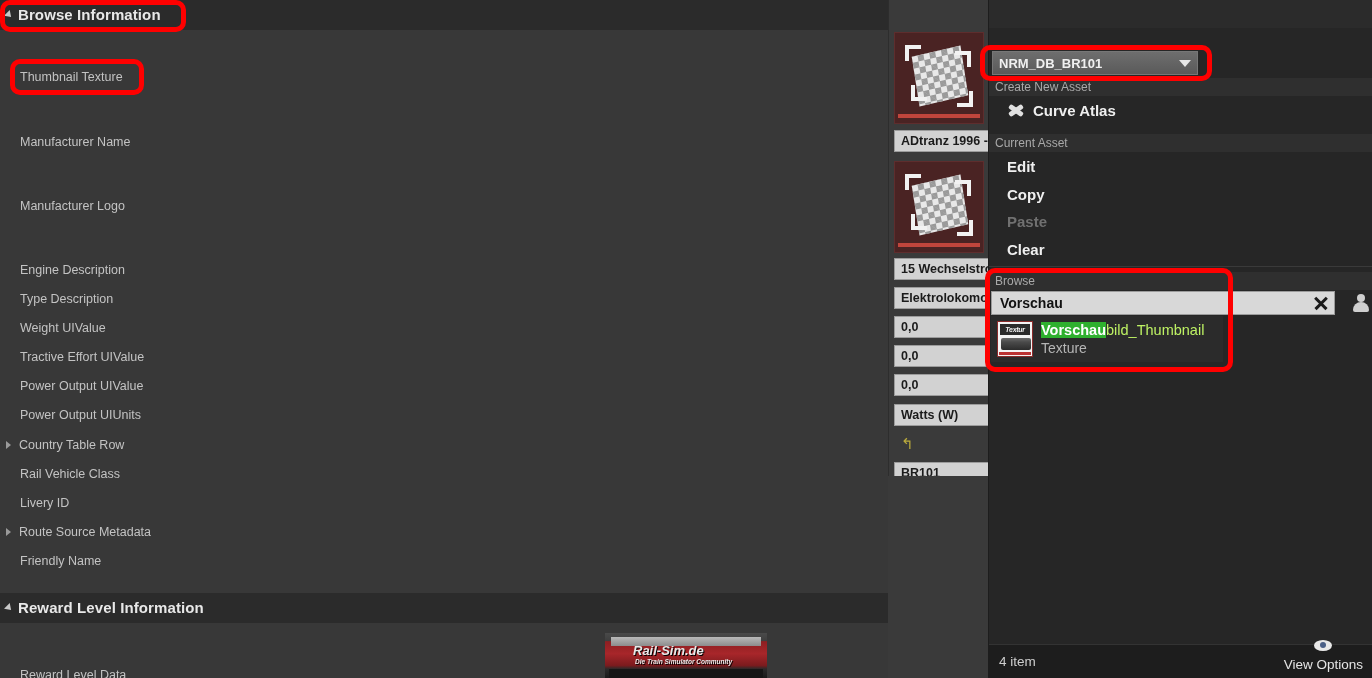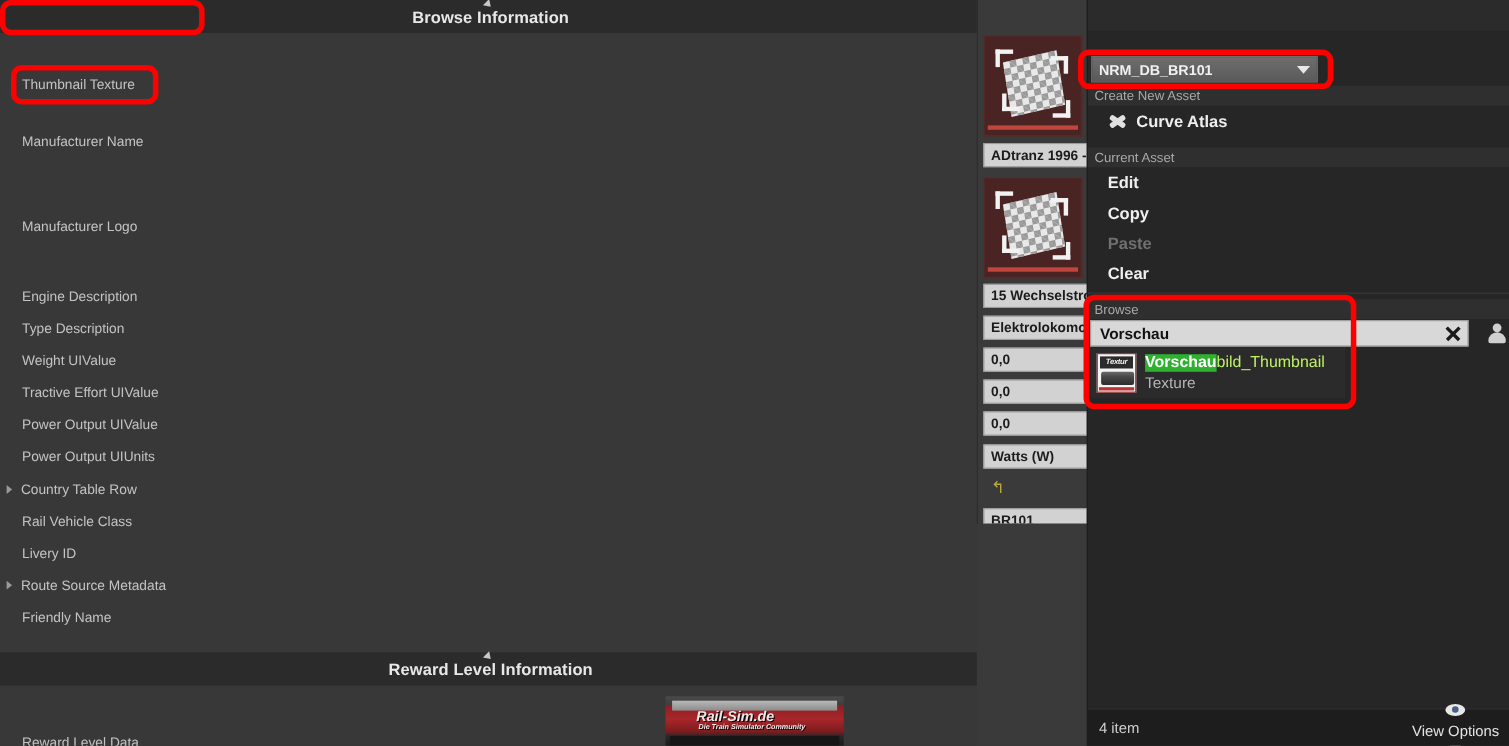--- a/index.html
+++ b/index.html
@@ -16,21 +16,20 @@
     position: absolute; left: 0; top: 0;
     width: 888px; height: 678px;
     background: #383838;
   }
   .cat-header {
     position: absolute; left: 0; width: 888px; height: 30px;
     background: #2b2b2b;
     display: flex; align-items: center;
     padding-left: 4px;
     border-bottom: 1px solid #2b2b2b;
-    flex-direction: column;
   }
   .cat-header .tri {
     width: 0; height: 0;
     border-left: 6px solid #c8c8c8;
     border-top: 4px solid transparent;
     border-bottom: 4px solid transparent;
     transform: rotate(45deg);
     margin-right: 6px; margin-left: 2px;
   }
   .cat-title {
@@ -329,21 +328,21 @@
     </div>
 
     <div class="cat-header hdr-reward">
       <span class="tri"></span>
       <span class="cat-title">Reward Level Information</span>
     </div>
 
     <div class="prop-row" style="top:62px">
       <span class="prop-label">Thumbnail Texture</span>
     </div>
-    <div class="prop-row" style="top:114px">
+    <div class="prop-row" style="top:127px">
       <span class="prop-label">Manufacturer Name</span>
     </div>
     <div class="prop-row" style="top:191px">
       <span class="prop-label">Manufacturer Logo</span>
     </div>
     <div class="prop-row" style="top:255px">
       <span class="prop-label">Engine Description</span>
     </div>
     <div class="prop-row" style="top:284px">
       <span class="prop-label">Type Description</span>

